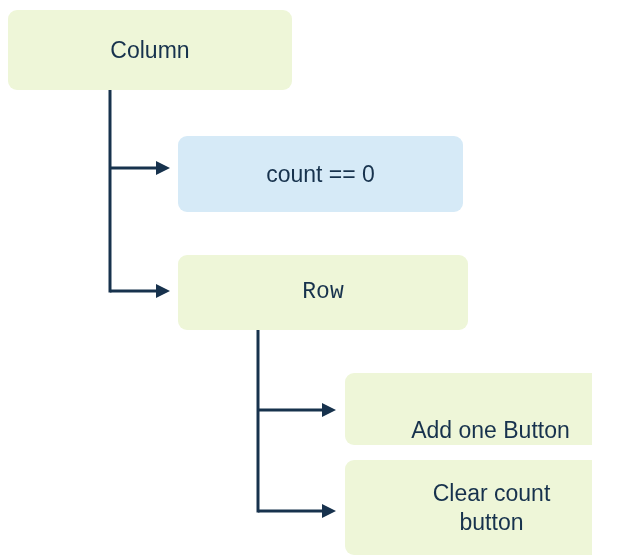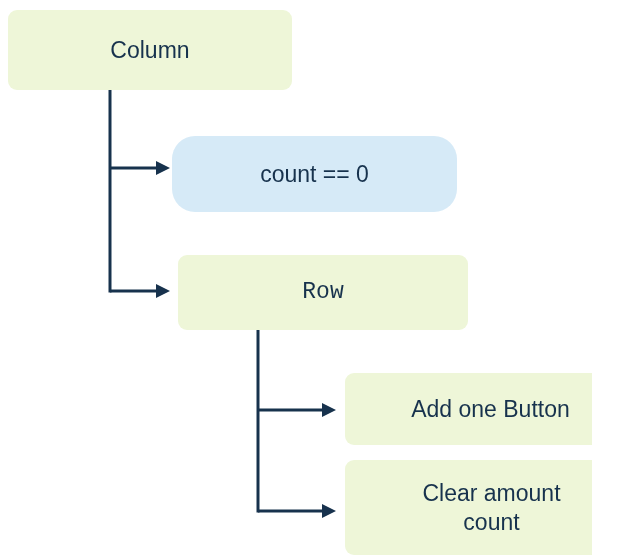--- a/index.html
+++ b/index.html
@@ -67,29 +67,29 @@
     <path class="connector" marker-end="url(#arrow)" d="M110 291 L157 291"></path>
     <path class="connector" d="M258 330 L258 512.5"></path>
     <path class="connector" marker-end="url(#arrow)" d="M258 410 L323 410"></path>
     <path class="connector" marker-end="url(#arrow)" d="M258 511 L323 511"></path>
   </svg>
 
   <div class="node green" style="left:8px; top:10px; width:284px; height:80px;">
     <span>Column</span>
   </div>
 
-  <div class="node blue" style="left:172px; top:136px; width:285px; height:76px;border-radius:23px;">
+  <div class="node blue" style="left:178px; top:136px; width:285px; height:76px;">
     <span>count == 0</span>
   </div>
 
   <div class="node green" style="left:178px; top:255px; width:290px; height:75px;font-family:Liberation Mono, monospace;">
     <span>Row</span>
   </div>
 
-  <div class="node green" style="left:345px; top:373px; width:291px; height:72px;">
+  <div class="node green" style="left:345px; top:373px; width:291px; height:72px;align-items:flex-end;">
     <span>Add one Button</span>
   </div>
 
   <div class="node green" style="left:345px; top:460px; width:293px; height:95px;">
-    <span class="wrap-label">Clear amount count</span>
+    <span class="wrap-label">Clear count button</span>
   </div>
 
 </div>
 
 </body></html>

